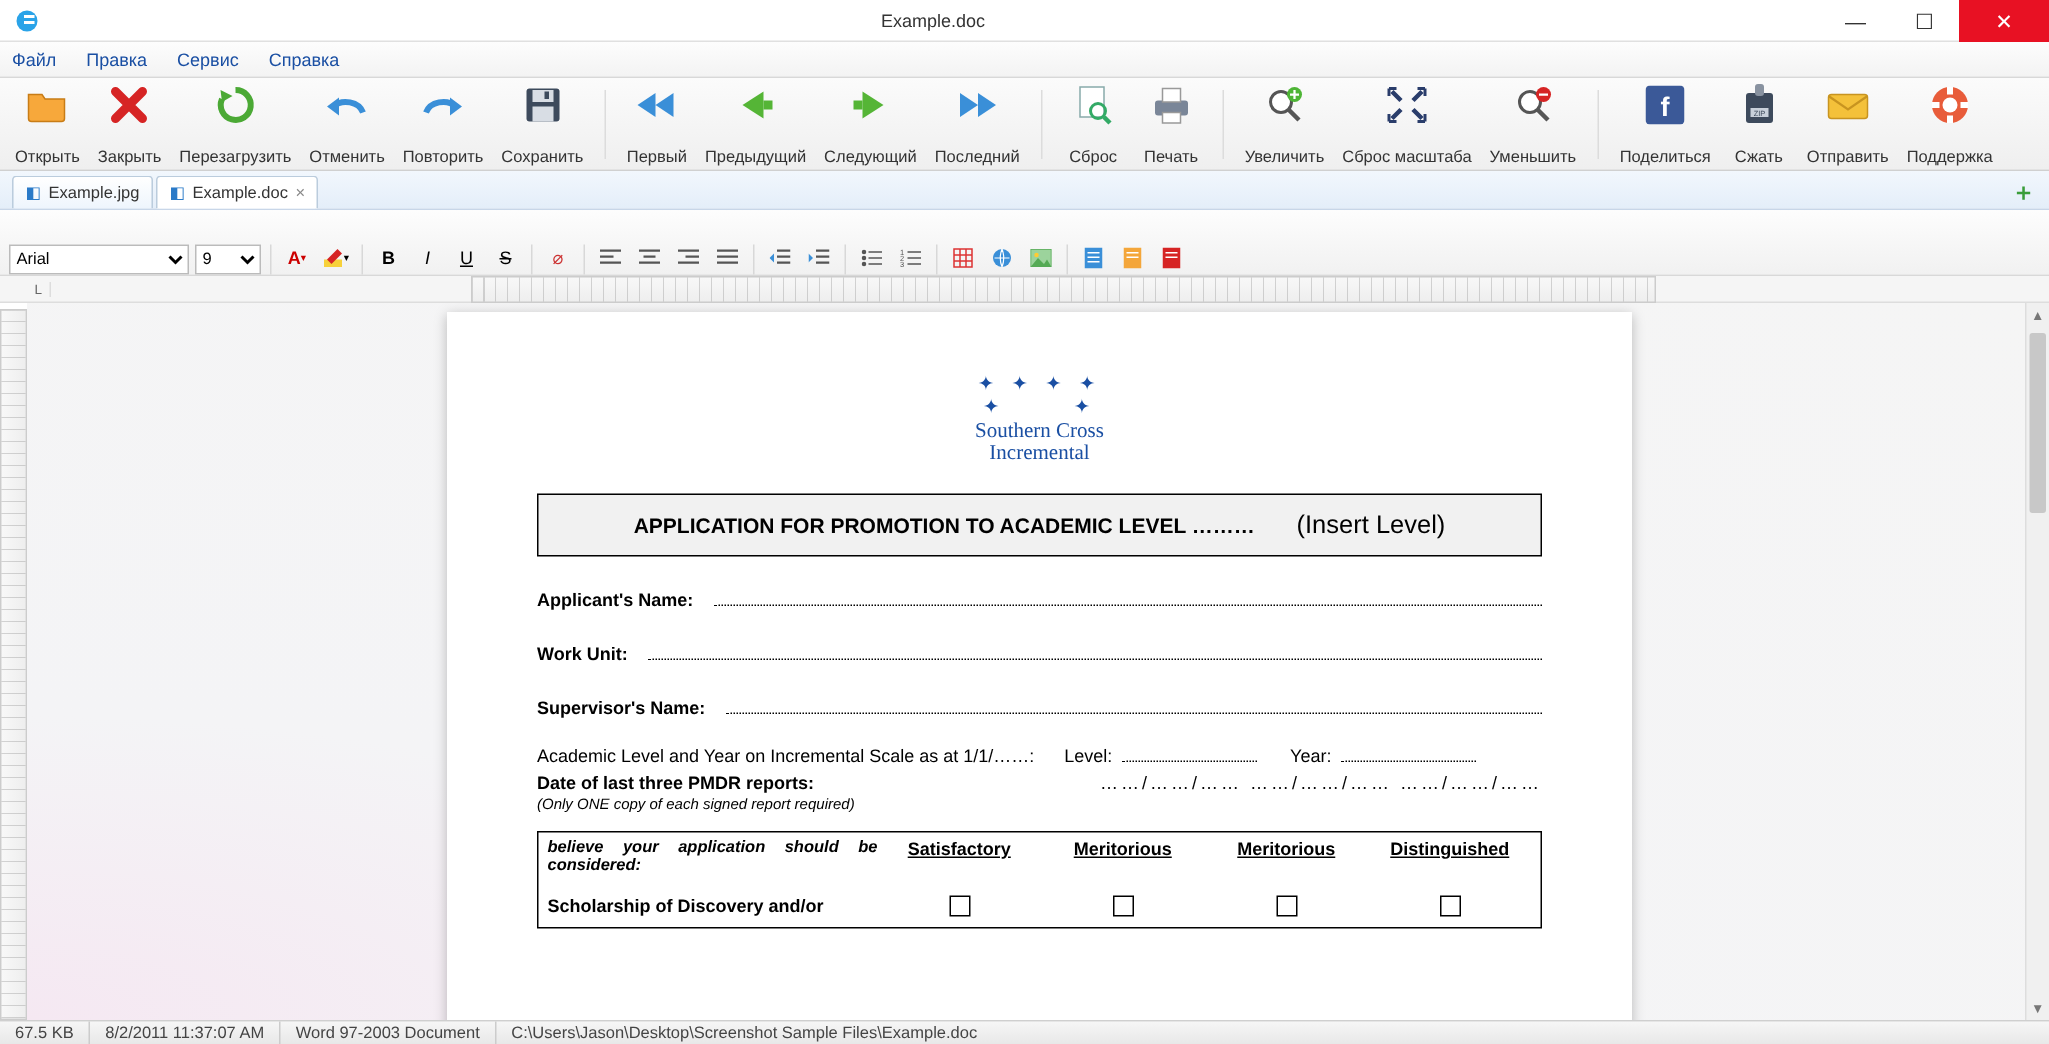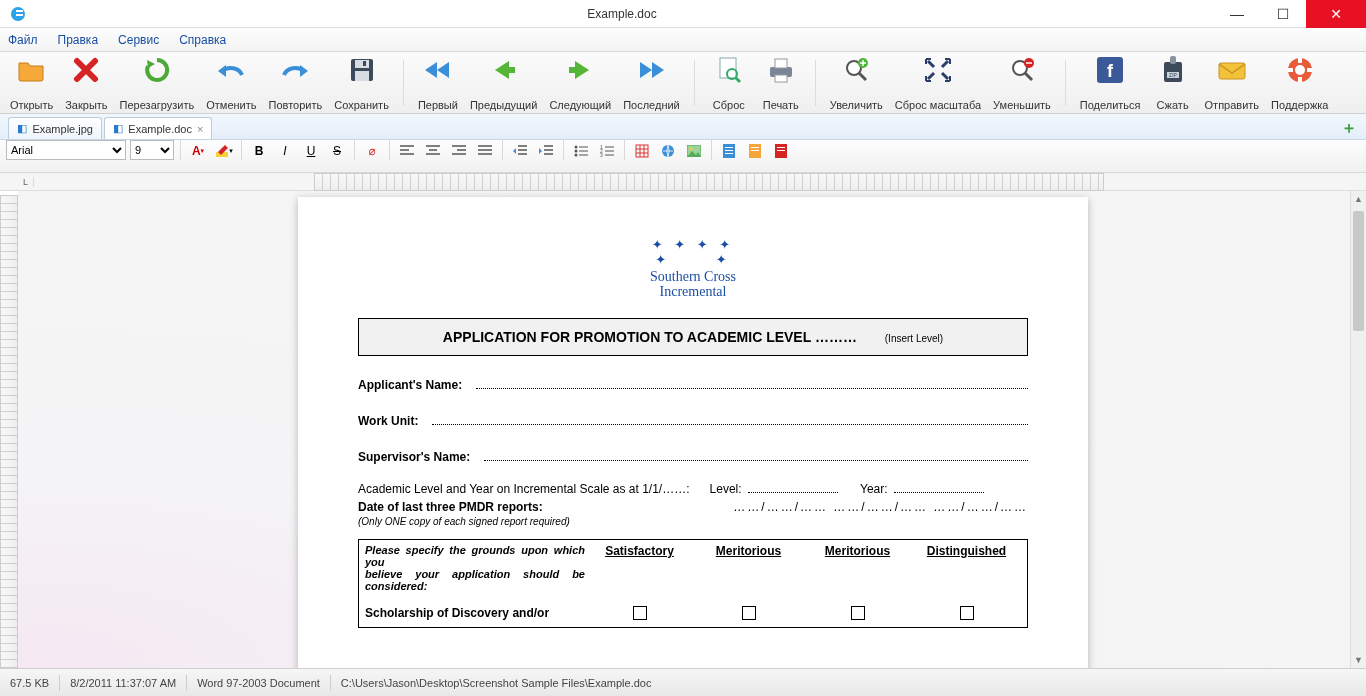--- a/index.html
+++ b/index.html
@@ -16,62 +16,62 @@
 .tb-item { display:flex; flex-direction:column; align-items:center; justify-content:center; min-width:48px; height:58px; padding: 0 4px; }
 .tb-item .ico { width:30px; height:30px; display:flex; align-items:center; justify-content:center; }
 .tb-item .lbl { font-size:11px; color:#333; margin-top:14px; white-space:nowrap; }
 .tb-sep { width:1px; height:46px; background:#dcdcdc; margin:0 6px; }
 .tabbar { height: 26px; background: linear-gradient(#f2f7fd,#e4eef9); display:flex; align-items:flex-end; padding:0 8px; border-bottom:1px solid #c8d6e8; }
 .tab { height:22px; border:1px solid #bcd; border-bottom:none; background:linear-gradient(#fff,#eef5fd); padding:0 8px; margin-right:2px; display:flex; align-items:center; gap:5px; font-size:11px; color:#333; border-radius:3px 3px 0 0; }
 .tab.active { background:#fff; }
 .tab .close-x { color:#888; font-size:11px; }
 .tabbar .spacer { flex:1; }
 .tabbar .add-tab { width:18px; height:18px; color:#3a9d3a; font-weight:bold; font-size:16px; display:flex; align-items:center; justify-content:center; margin-bottom:2px; }
-.fmtbar { height: 33px; background: linear-gradient(#fdfdfd,#f1f1f1); display:flex; align-items:flex-start; padding:0 6px; gap:4px; border-bottom:1px solid #d8d8d8; }
+.fmtbar { height: 44px; background: linear-gradient(#fdfdfd,#f1f1f1); display:flex; align-items:flex-end; padding:0 6px; gap:4px; border-bottom:1px solid #d8d8d8; }
 .fmtbar select { height:20px; font-size:11px; border:1px solid #bbb; background:#fff; }
 .fmt-sel-font { width:120px; }
 .fmt-sel-size { width:44px; }
 .fmt-btn { width:22px; height:22px; display:flex; align-items:center; justify-content:center; font-size:12px; border:1px solid transparent; }
 .fmt-sep { width:1px; height:20px; background:#d8d8d8; margin:0 2px; }
 .workspace { flex:1; display:flex; background: radial-gradient(ellipse at left bottom, #f5e8f2 0%, #f4f4f6 30%, #f5f5f5 100%); overflow:hidden; position:relative; }
 .ruler-bar { height:18px; background:#f5f5f5; border-bottom:1px solid #ddd; display:flex; align-items:center; padding-left:18px; }
 .ruler-corner { width:16px; font-size:9px; color:#666; text-align:center; border-right:1px solid #ddd; }
 .hruler { height:18px; background:linear-gradient(#f8f8f8,#eee); border:1px solid #ccc; margin-left:280px; width:790px; position:relative; }
 .hruler::before { content:""; position:absolute; inset:0; background: repeating-linear-gradient(to right, transparent 0, transparent 7px, #999 7px, #999 8px); opacity:.4; }
 .vruler { width:18px; background:linear-gradient(to right,#f8f8f8,#eee); border:1px solid #ccc; margin-top:4px; height:560px; position:relative; }
 .vruler::before { content:""; position:absolute; inset:0; background: repeating-linear-gradient(to bottom, transparent 0, transparent 7px, #999 7px, #999 8px); opacity:.4; }
 .docarea { flex:1; overflow:auto; display:flex; flex-direction:column; }
 .doc-scroll { flex:1; overflow:auto; position:relative; }
 .page { width:790px; min-height:1000px; background:#fff; margin:6px auto 20px 280px; box-shadow:0 2px 8px rgba(0,0,0,.25); padding:40px 60px; position:relative; }
 .uni-logo { text-align:center; margin-bottom:18px; }
 .uni-logo .stars { color:#1a4fa3; font-size:13px; letter-spacing:4px; display:block; }
 .uni-logo .name { color:#1a4fa3; font-size:14px; font-family:"Times New Roman",serif; line-height:1.1; margin-top:2px; }
 .app-title-box { border:1px solid #000; background:#f1f1f1; padding:10px; text-align:center; font-weight:bold; font-size:14px; }
-.app-title-box .ins { font-weight:normal; font-size:10px;margin-left:24px; }
+.app-title-box .ins { font-weight:normal; font-size:17px;margin-left:24px; }
 .form-row { display:flex; align-items:baseline; margin-top:22px; font-size:12px;justify-content:flex-end; }
 .form-row .flab { font-weight:bold; white-space:nowrap; }
 .form-row .dots { flex:1; border-bottom:1px dotted #000; margin-left:14px; height:10px; }
 .small-note { font-size:10px; font-style:italic; margin-top:2px; }
 .lvl-row { font-size:12px; font-weight:normal; margin-top:18px; }
 .lvl-row .dotspan { display:inline-block; border-bottom:1px dotted #000; min-width:90px; height:10px; vertical-align:baseline; margin:0 6px; }
 .date-row { font-size:12px; font-weight:bold; margin-top:4px; display:flex; }
 .date-row .dates { margin-left:auto; font-weight:normal; letter-spacing:2px; }
 .grounds-tbl { border:1px solid #000; margin-top:12px; font-size:12px; width:100%; }
 .grounds-tbl .hdr { display:flex; padding:4px 6px; }
 .grounds-tbl .hdr .prompt { width:220px; font-style:italic; font-weight:bold; font-size:11px; text-align:justify; }
 .grounds-tbl .hdr .col { flex:1; text-align:center; font-weight:bold; text-decoration:underline; }
 .grounds-tbl .row { display:flex; padding:10px 6px 4px; }
 .grounds-tbl .row .rlab { width:220px; font-weight:bold; }
 .grounds-tbl .row .cell { flex:1; text-align:center; }
 .chk { display:inline-block; width:14px; height:14px; border:1.5px solid #000; }
 .scrollbar-v { position:absolute; right:0; top:0; bottom:0; width:16px; background:#f0f0f0; border-left:1px solid #ddd; }
 .scrollbar-v .thumb { position:absolute; left:2px; right:2px; top:20px; height:120px; background:#c8c8c8; border-radius:2px; }
 .scrollbar-v .arr { position:absolute; left:0; right:0; height:16px; text-align:center; color:#777; font-size:9px; line-height:16px; }
 .scrollbar-v .arr.up { top:0; } .scrollbar-v .arr.dn { bottom:0; }
-.statusbar { height: 28px; background: linear-gradient(#f6f6f6,#e8e8e8); border-top:1px solid #cfcfcf; display:flex; align-items:center; padding:0 10px; font-size:11px; color:#444; gap:10px; }
+.statusbar { height: 16px; background: linear-gradient(#f6f6f6,#e8e8e8); border-top:1px solid #cfcfcf; display:flex; align-items:center; padding:0 10px; font-size:11px; color:#444; gap:10px; }
 .statusbar .ssep { width:1px; height:16px; background:#ccc; }
 svg { display:block; }
 .left-gutter { width:18px; display:flex; flex-direction:column; align-items:center; }
 .doc-body { display:flex; flex:1; overflow:hidden; }
 </style>
 </head>
 <body>
 
 <div class="titlebar">
   <div class="app-icon">
@@ -460,21 +460,20 @@
           <span>Year:</span><span class="dotspan"></span>
         </div>
         <div class="date-row">
           <span>Date of last three PMDR reports:</span>
           <span class="dates">……/……/……   ……/……/……   ……/……/……</span>
         </div>
         <div class="small-note">(Only ONE copy of each signed report required)</div>
         <div class="grounds-tbl">
           <div class="hdr">
             <div class="prompt">
-              <div>Please specify the grounds upon which you</div>
               <div>believe your application should be considered:</div>
             </div>
             <div class="col">Satisfactory</div>
             <div class="col">Meritorious</div>
             <div class="col">Meritorious</div>
             <div class="col">Distinguished</div>
           </div>
           <div class="row">
             <div class="rlab">Scholarship of Discovery and/or</div>
             <div class="cell"><span class="chk"></span></div>

